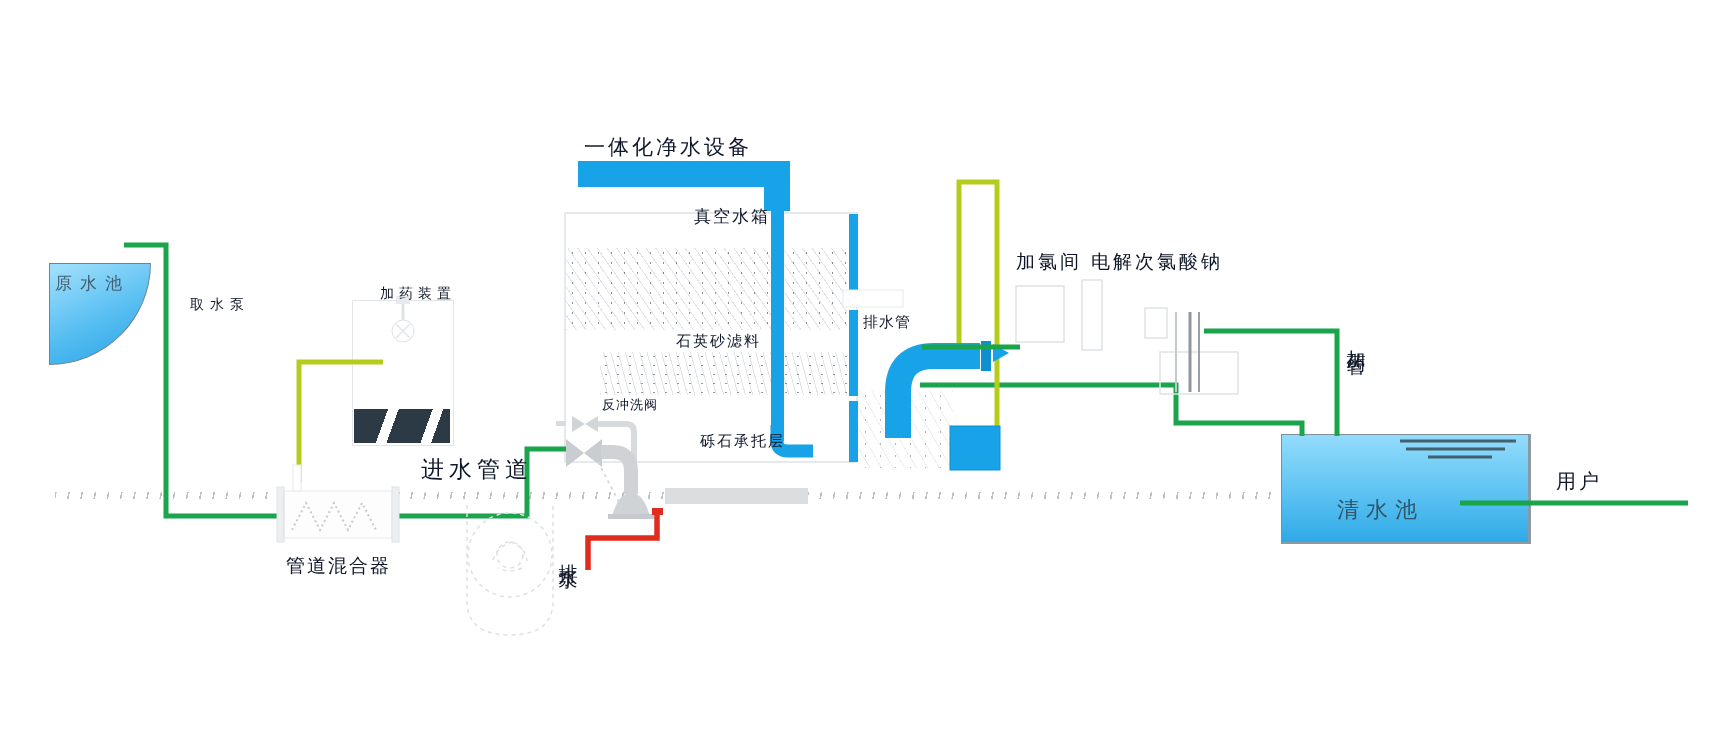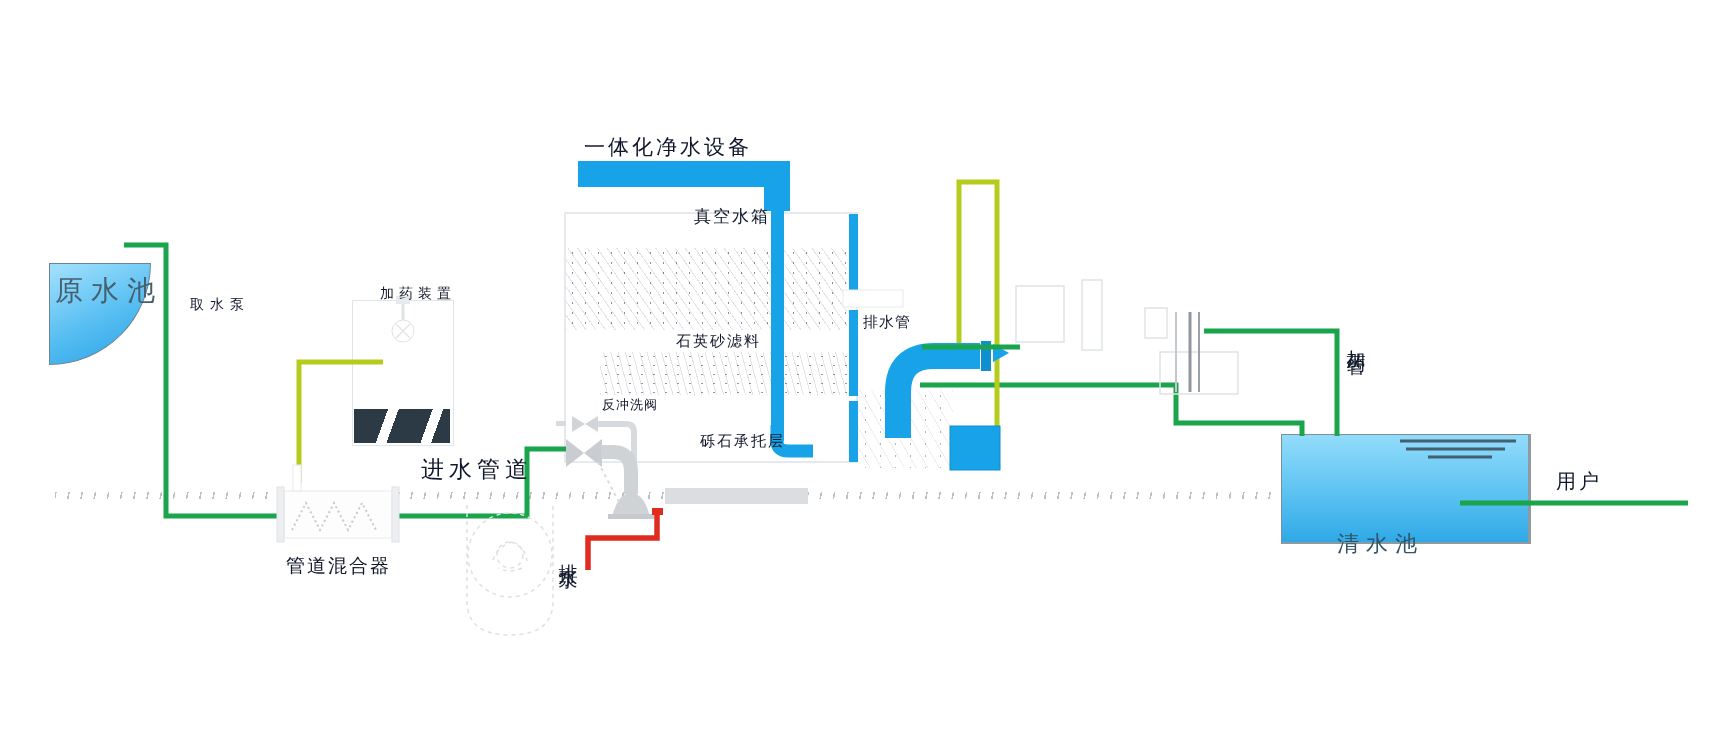--- a/index.html
+++ b/index.html
@@ -140,29 +140,30 @@
     <rect x="1160" y="352" width="78" height="42" class="ghostbox"></rect>
     <line x1="1176" y1="312" x2="1176" y2="392" stroke="#c3c8cc" stroke-width="2"></line>
     <line x1="1190" y1="312" x2="1190" y2="392" stroke="#8f979c" stroke-width="3"></line>
     <line x1="1199" y1="312" x2="1199" y2="392" stroke="#9aa0a5" stroke-width="2"></line>
 
     <line class="ripple" x1="1400" y1="441" x2="1516" y2="441"></line>
     <line class="ripple" x1="1406" y1="449" x2="1505" y2="449"></line>
     <line class="ripple" x1="1428" y1="457" x2="1492" y2="457"></line>
   </svg>
 
-  <div class="lbl" style="left:55px;top:272px;font-size:28px;letter-spacing:8px;color:var(--dark-label);text-align:right;">原水池</div>
+  <div class="lbl" style="left:55px;top:272px;font-size:17px;letter-spacing:8px;color:var(--dark-label);text-align:right;">原水池</div>
   <div class="lbl ghost" style="left:190px;top:296px;font-size:14px;letter-spacing:6px;">取水泵</div>
   <div class="lbl ghost" style="left:380px;top:285px;font-size:14px;letter-spacing:5px;">加药装置</div>
   <div class="lbl ghost" style="left:584px;top:133px;font-size:21px;letter-spacing:3px;">一体化净水设备</div>
   <div class="lbl ghost" style="left:694px;top:205px;font-size:17px;letter-spacing:2px;">真空水箱</div>
   <div class="lbl ghost" style="left:676px;top:332px;font-size:15px;letter-spacing:2px;">石英砂滤料</div>
   <div class="lbl ghost" style="left:700px;top:432px;font-size:15px;letter-spacing:2px;">砾石承托层</div>
   <div class="lbl ghost" style="left:602px;top:396px;font-size:13px;letter-spacing:1px;">反冲洗阀</div>
   <div class="lbl ghost" style="left:421px;top:454px;font-size:23px;letter-spacing:5px;">进水管道</div>
   <div class="lbl ghost" style="left:286px;top:553px;font-size:19px;letter-spacing:2px;">管道混合器</div>
   <div class="lbl ghost vert" style="left:556px;top:548px;font-size:19px;">排水泵</div>
   <div class="lbl ghost" style="left:863px;top:313px;font-size:15px;letter-spacing:1px;">排水管</div>
+  <div class="lbl ghost" style="left:1016px;top:249px;font-size:19px;letter-spacing:3px;">加氯间 电解次氯酸钠</div>
   <div class="lbl ghost vert" style="left:1344px;top:334px;font-size:19px;">加药管</div>
-  <div class="lbl" style="left:1337px;top:495px;font-size:22px;letter-spacing:7px;color:var(--pool-label);z-index:6;margin-top:34px;">清水池</div>
+  <div class="lbl" style="left:1337px;top:495px;font-size:22px;letter-spacing:7px;color:var(--pool-label);z-index:6;">清水池</div>
   <div class="lbl ghost" style="left:1556px;top:468px;font-size:20px;letter-spacing:3px;">用户</div>
 
 </div>
 
 </body></html>

